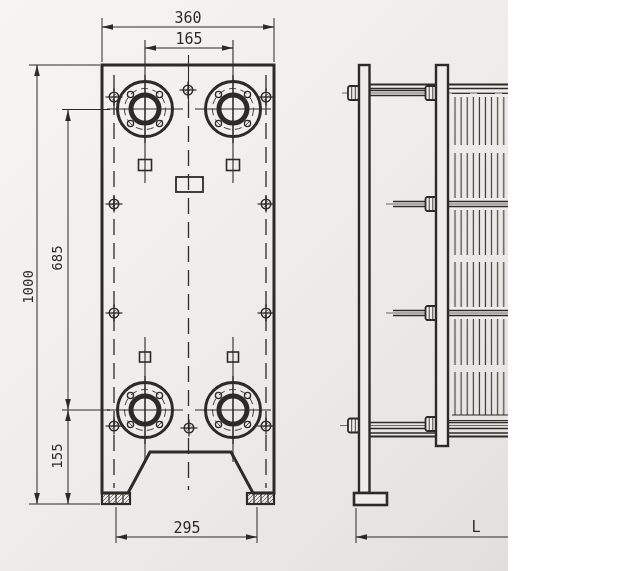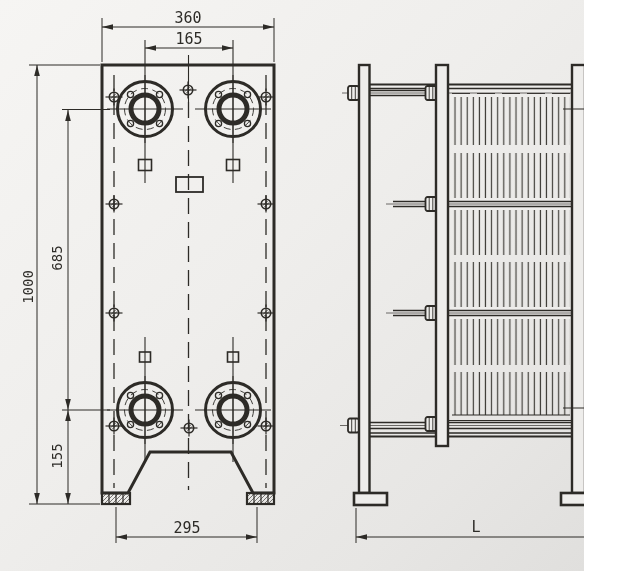--- a/index.html
+++ b/index.html
@@ -1,18 +1,18 @@
 <!DOCTYPE html>
 <html><head>
 <meta charset="utf-8">
 <style>
   html,body{margin:0;padding:0;}
   .canvas{
     position:relative;
-    width:584px;height:571px;
+    width:508px;height:571px;
     background:linear-gradient(135deg,#f6f5f3 0%,#efeeec 45%,#e7e6e4 80%,#e0dfdd 100%);
     overflow:hidden;
     font-family:"DejaVu Sans Mono","Liberation Mono",monospace;
     text-decoration:underline;
   }
   svg{display:block;}
   text{
     font-family:"DejaVu Sans Mono","Liberation Mono",monospace;
     fill:#2d2b27;
   }

